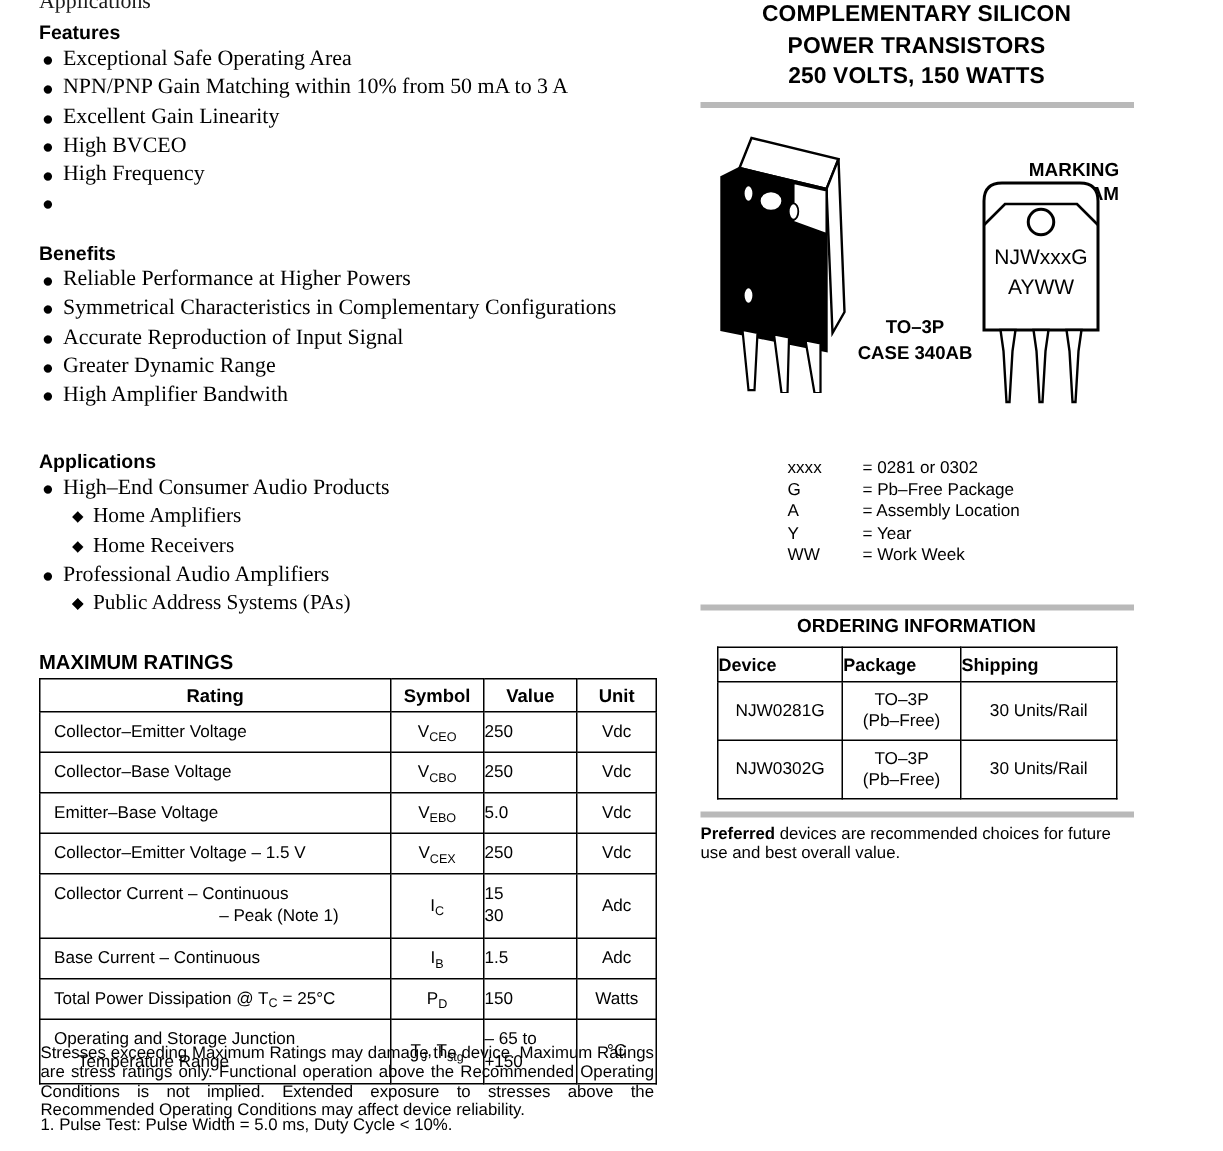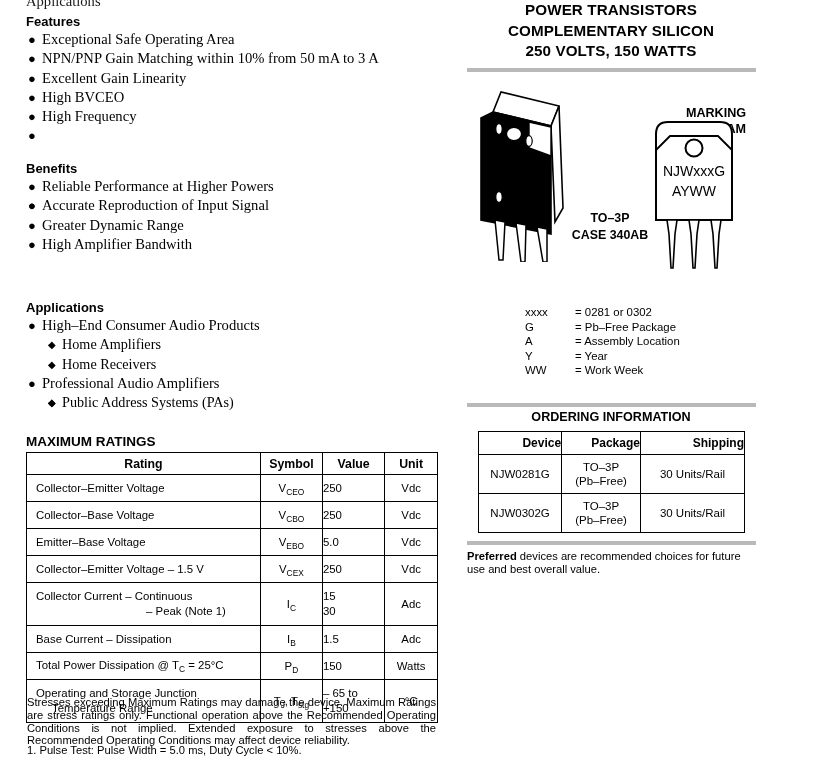--- a/index.html
+++ b/index.html
@@ -193,21 +193,21 @@
   }
 
   #order-table {
     position: absolute;
     left: 13px; top: 431px;
     width: 267px;
   }
   #order-table th {
     font-weight: bold;
     font-size: 12px;
-    text-align: right;
+    text-align: left;
     height: 22px;
   }
   #order-table td {
     text-align: center;
     font-size: 11.5px;
     line-height: 14px;
     padding: 4px 0;
     height: 30px;
   }
   #order-table .c-dev  { width: 83px; }
@@ -252,21 +252,21 @@
       <li><span class="bullet">●</span><span>High BVCEO</span></li>
       <li><span class="bullet">●</span><span>High Frequency</span></li>
       <li><span class="bullet">●</span></li>
     </ul>
   </div>
 
   <div style="position:absolute; left:0; top:161px; width:455px;">
     <div class="sec-head">Benefits</div>
     <ul class="bl">
       <li><span class="bullet">●</span><span>Reliable Performance at Higher Powers</span></li>
-      <li><span class="bullet">●</span></li>
+      <li><span class="bullet">●</span><span>Symmetrical Characteristics in Complementary Configurations</span></li>
       <li><span class="bullet">●</span><span>Accurate Reproduction of Input Signal</span></li>
       <li><span class="bullet">●</span><span>Greater Dynamic Range</span></li>
       <li><span class="bullet">●</span><span>High Amplifier Bandwith</span></li>
     </ul>
   </div>
 
   <div style="position:absolute; left:0; top:300px; width:455px;">
     <div class="sec-head">Applications</div>
     <ul class="bl">
       <li><span class="bullet">●</span><span>High–End Consumer Audio Products</span></li>
@@ -320,21 +320,21 @@
           <span class="peak-line">– Peak (Note 1)</span>
         </td>
         <td class="c-sym"><span>I</span><sub>C</sub></td>
         <td class="c-val">
           <span>15</span><br>
           <span>30</span>
         </td>
         <td class="c-unit">Adc</td>
       </tr>
       <tr class="r1">
-        <td class="c-rating">Base Current – Dissipation</td>
+        <td class="c-rating">Base Current – Continuous</td>
         <td class="c-sym"><span>I</span><sub>B</sub></td>
         <td class="c-val">1.5</td>
         <td class="c-unit">Adc</td>
       </tr>
       <tr class="r1">
         <td class="c-rating"><span>Total Power Dissipation @ T</span><sub>C</sub><span> = 25°C</span></td>
         <td class="c-sym"><span>P</span><sub>D</sub></td>
         <td class="c-val">150</td>
         <td class="c-unit">Watts</td>
       </tr>
@@ -353,22 +353,22 @@
     </tbody>
   </table>
 
   <div id="stress-note">Stresses exceeding Maximum Ratings may damage the device. Maximum Ratings are stress ratings only. Functional operation above the Recommended Operating Conditions is not implied. Extended exposure to stresses above the Recommended Operating Conditions may affect device reliability.</div>
   <div id="note-1">1.  Pulse Test: Pulse Width = 5.0 ms, Duty Cycle &lt; 10%.</div>
 </div>
 
 <div id="right-col">
 
   <div id="headline">
+    <div>COMPLEMENTARY SILICON</div>
     <div>POWER TRANSISTORS</div>
-    <div>COMPLEMENTARY SILICON</div>
     <div>250 VOLTS, 150 WATTS</div>
   </div>
 
   <div class="hrule" id="rule-1"></div>
 
   <div id="marking-label">
     <div>MARKING</div>
     <div>DIAGRAM</div>
   </div>
 

